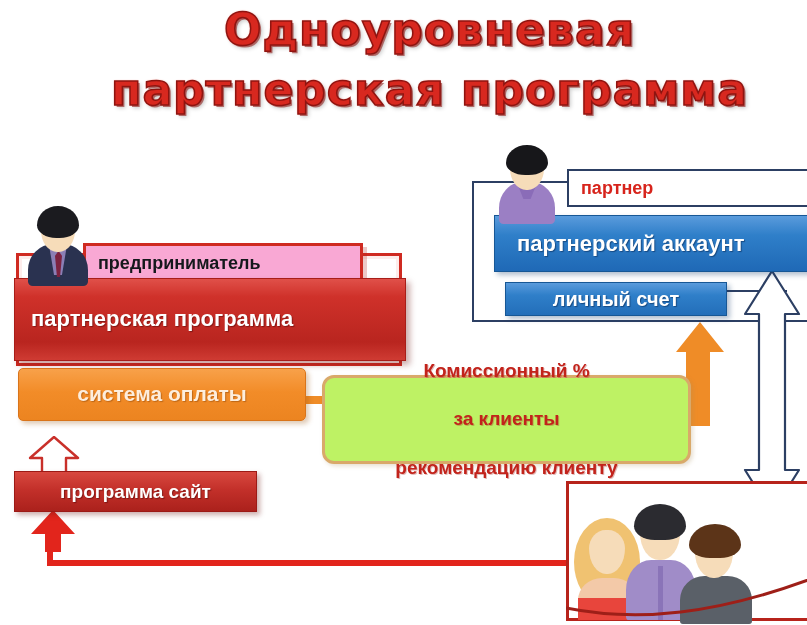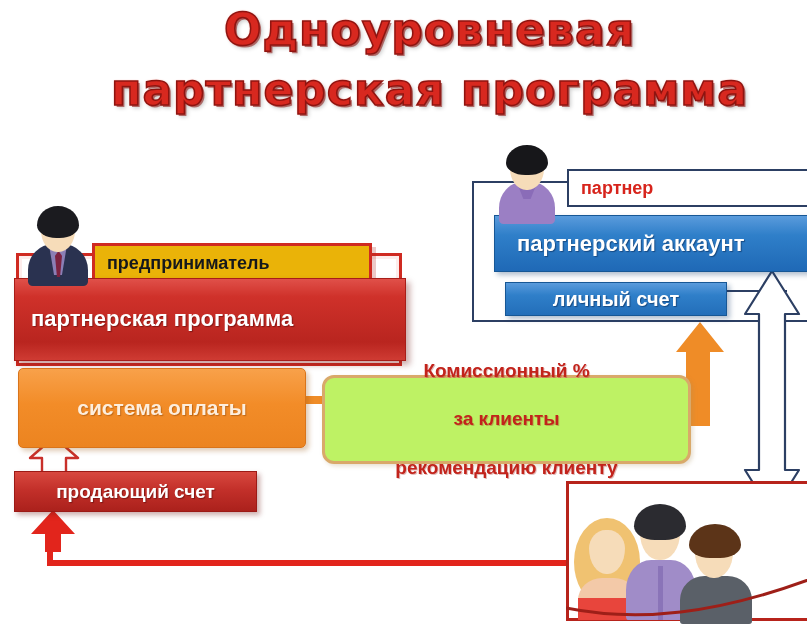--- a/index.html
+++ b/index.html
@@ -37,22 +37,22 @@
     position:absolute;left:16px;top:253px;width:386px;height:113px;
     border:3px solid #cf2a21;background:#fdeceb;box-sizing:border-box;
   }
   .red-frame-inner{
     position:absolute;left:22px;top:259px;width:374px;height:101px;
     background:#ffffff;box-sizing:border-box;
   }
 
   
   .lbl-entrepreneur{
-    left:92px;top:243px;width:280px;height:40px;
-    border:3px solid #cf2a21;background:#eab308;
+    left:83px;top:243px;width:280px;height:40px;
+    border:3px solid #cf2a21;background:#f9a8d4;
     box-shadow:4px 4px 0 rgba(180,40,32,.25);
     z-index:7;
   }
   .lbl-entrepreneur span{
     font-size:18px;font-weight:bold;color:#15181c;padding-left:12px;text-align:left;
   }
 
   
   .bx-affiliate{
     left:14px;top:278px;width:392px;height:83px;
@@ -61,21 +61,21 @@
     box-shadow:4px 4px 6px rgba(110,20,16,.35);
     z-index:8;padding-left:16px;
   }
   .bx-affiliate span{
     color:#ffffff;font-size:22px;font-weight:bold;line-height:1.28;
     text-shadow:1px 1px 1px rgba(90,12,10,.6);text-align:left;
   }
 
   
   .bx-payment{
-    left:18px;top:368px;width:288px;height:80px;
+    left:18px;top:368px;width:288px;height:53px;
     background:linear-gradient(180deg,#f8a14a 0%,#f28c28 45%,#ec8420 100%);
     border:1px solid #d9741a;border-radius:5px;
     box-shadow:3px 3px 5px rgba(150,80,10,.3);
     z-index:9;
   }
   .bx-payment span{
     color:#fdeedd;font-size:21px;font-weight:bold;line-height:1.35;text-align:center;
     text-shadow:1px 1px 1px rgba(150,75,10,.55);
   }
 
@@ -262,21 +262,21 @@
 
   <div class="box bx-payment">
     <span>система оплаты</span>
   </div>
 
   <svg class="conn arrow-hollow-up" viewBox="0 0 52 40">
     <polygon points="26,1 50,22 38,22 38,39 14,39 14,22 2,22" fill="#ffffff" stroke="#c9302a" stroke-width="2.4" stroke-linejoin="round"></polygon>
   </svg>
 
   <div class="box bx-site">
-    <span>продающий счет</span>
+    <span>программа сайт</span>
   </div>
 
   <svg class="conn arrow-red-up" viewBox="0 0 46 42">
     <polygon points="23,0 45,24 31,24 31,42 15,42 15,24 1,24" fill="#e2251c"></polygon>
   </svg>
   <div class="conn line-red-v"></div>
   <div class="conn line-red-h"></div>
 
   <div class="conn line-orange-h"></div>
   <div class="box bx-commission">

